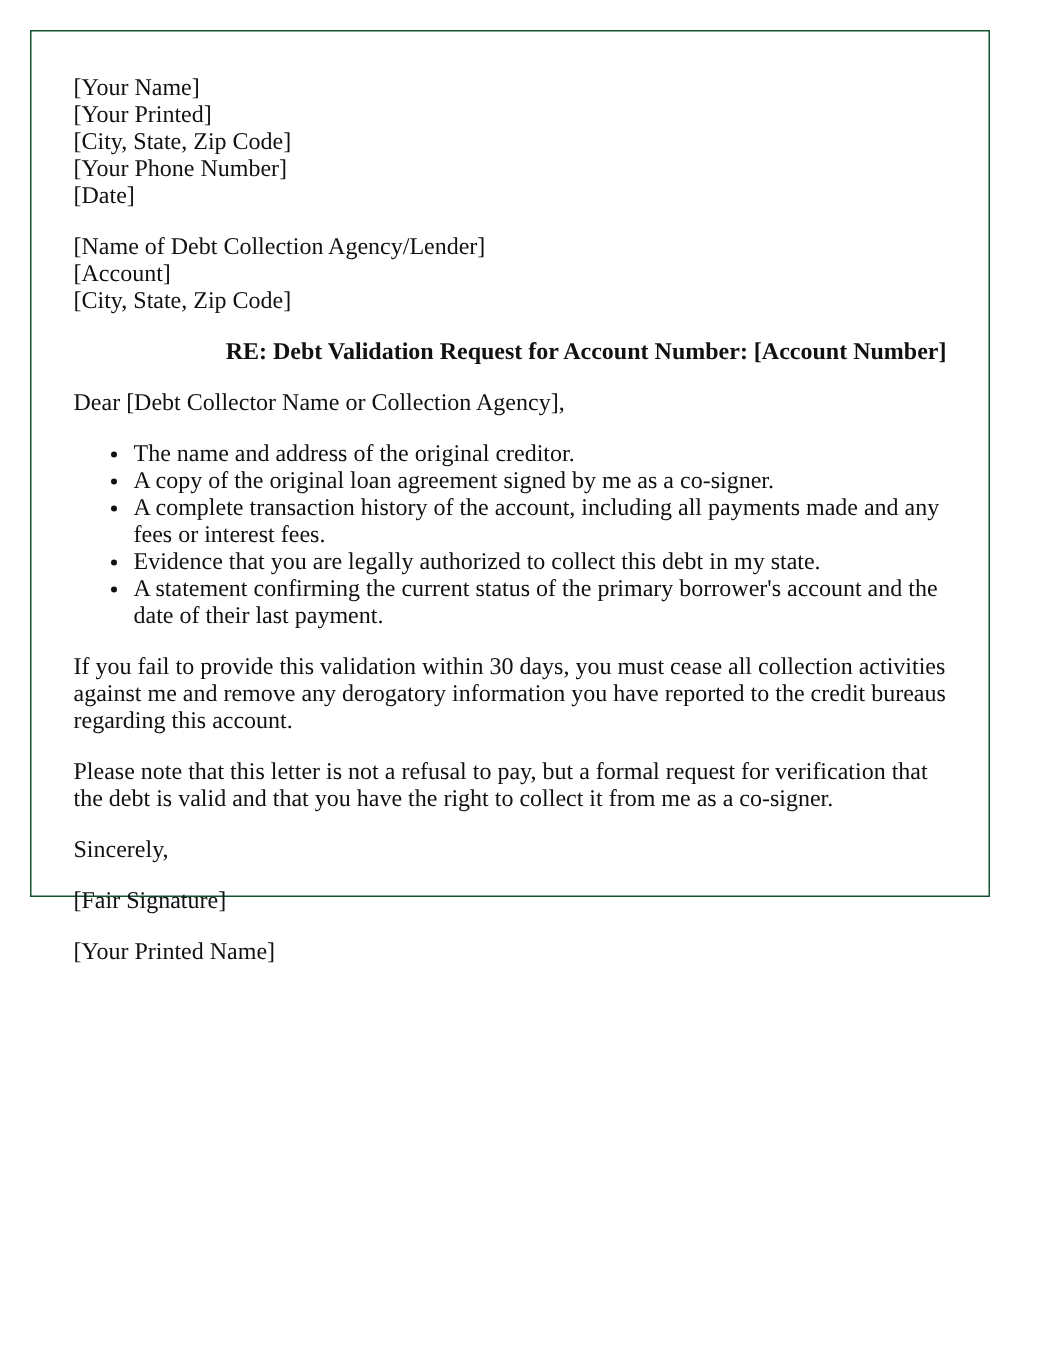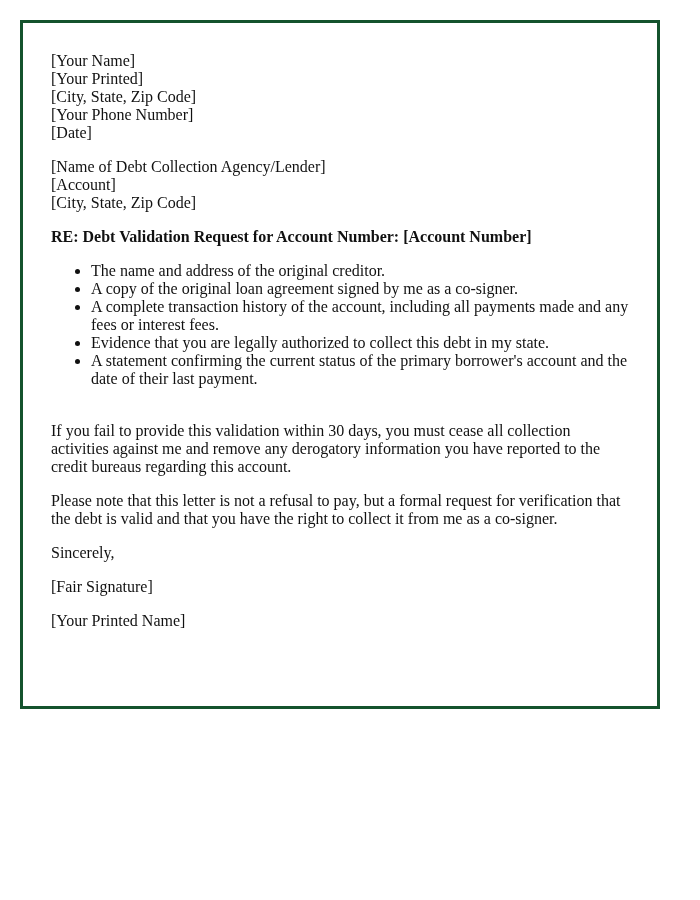--- a/index.html
+++ b/index.html
@@ -14,31 +14,31 @@
       font-family: "Liberation Serif", "DejaVu Serif", serif;
       font-size: 16px;
       line-height: 18px;
       color: #111111;
     }
     .page {
       position: absolute;
       left: 20px;
       top: 20px;
       width: 640px;
-      height: 689px;
-      border: 3px solid #14532d;
+      height: 578px;
+      border: 1px solid #14532d;
       box-sizing: border-box;
       padding: 29px 28px 0 28px;
     }
     .block { margin: 0 0 16px 0; }
     .line { display: block; }
-    .subject { font-weight: bold; margin: 0 0 16px 0; }
+    .subject { font-weight: bold; margin: 0 0 16px 0; text-align: right; }
     p { margin: 0 0 16px 0; }
     ul {
-      margin: 0 0 34px 0;
+      margin: 0 0 16px 0;
       padding-left: 40px;
     }
     li { margin: 0; }
   </style>
 </head>
 <body>
 
 <div class="page">
 
   <div class="block">
@@ -50,20 +50,21 @@
   </div>
 
   <div class="block">
     <span class="line">[Name of Debt Collection Agency/Lender]</span>
     <span class="line">[Account]</span>
     <span class="line">[City, State, Zip Code]</span>
   </div>
 
   <div class="subject">RE: Debt Validation Request for Account Number: [Account Number]</div>
 
+  <p>Dear [Debt Collector Name or Collection Agency],</p>
 
 
 
   <ul>
     <li>The name and address of the original creditor.</li>
     <li>A copy of the original loan agreement signed by me as a co-signer.</li>
     <li>A complete transaction history of the account, including all payments made and any fees or interest fees.</li>
     <li>Evidence that you are legally authorized to collect this debt in my state.</li>
     <li>A statement confirming the current status of the primary borrower's account and the date of their last payment.</li>
   </ul>

